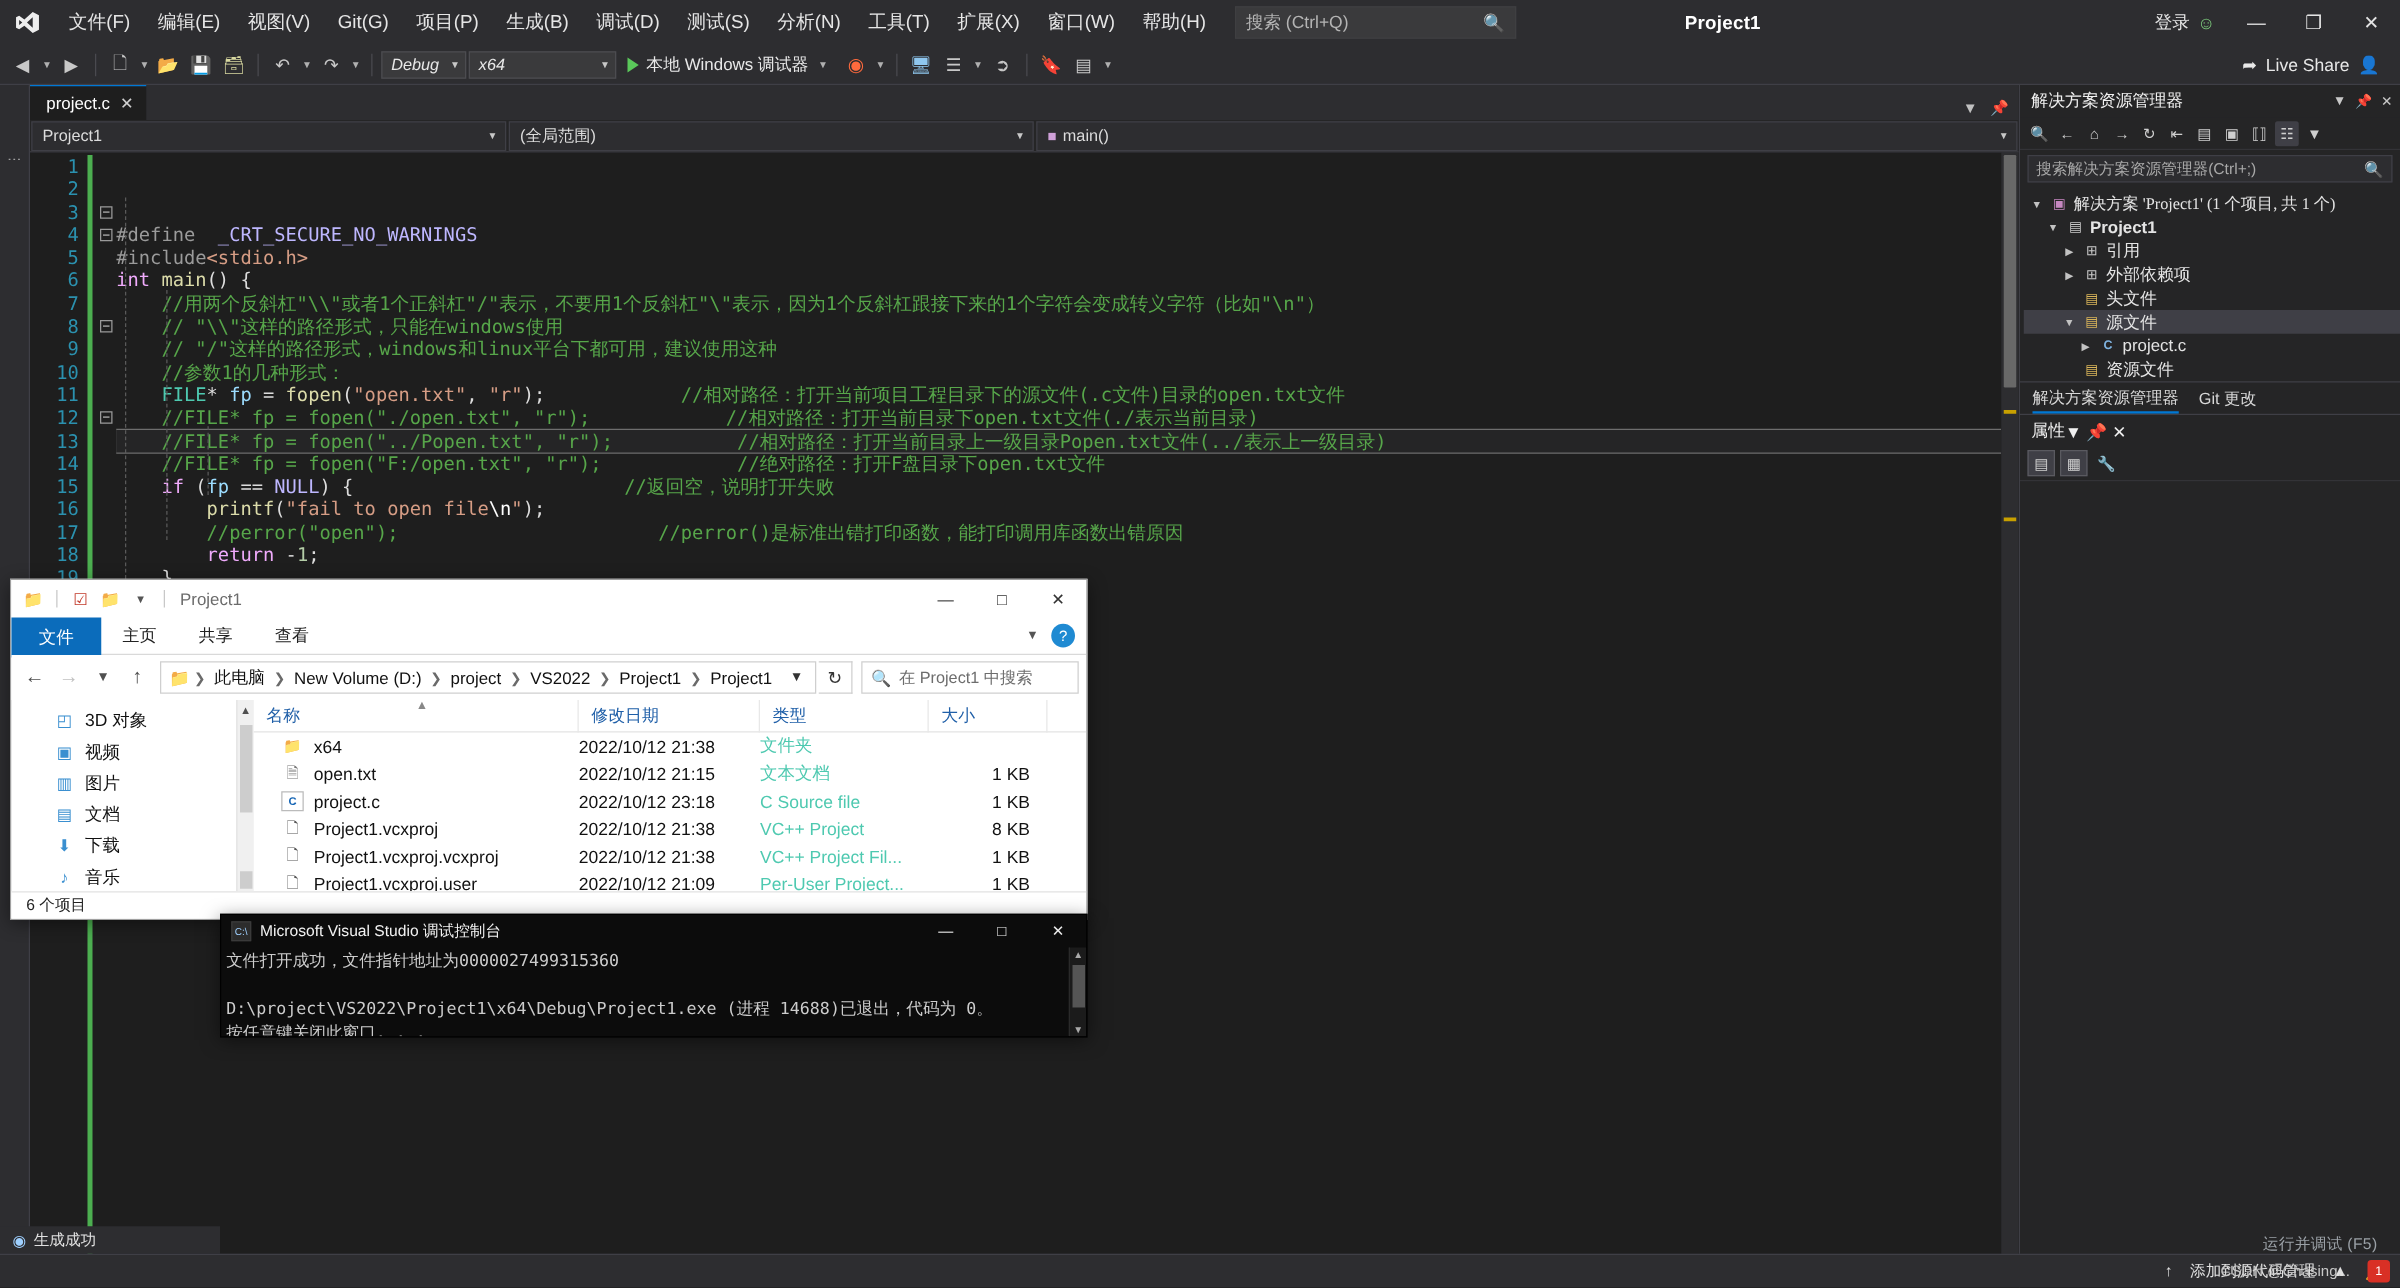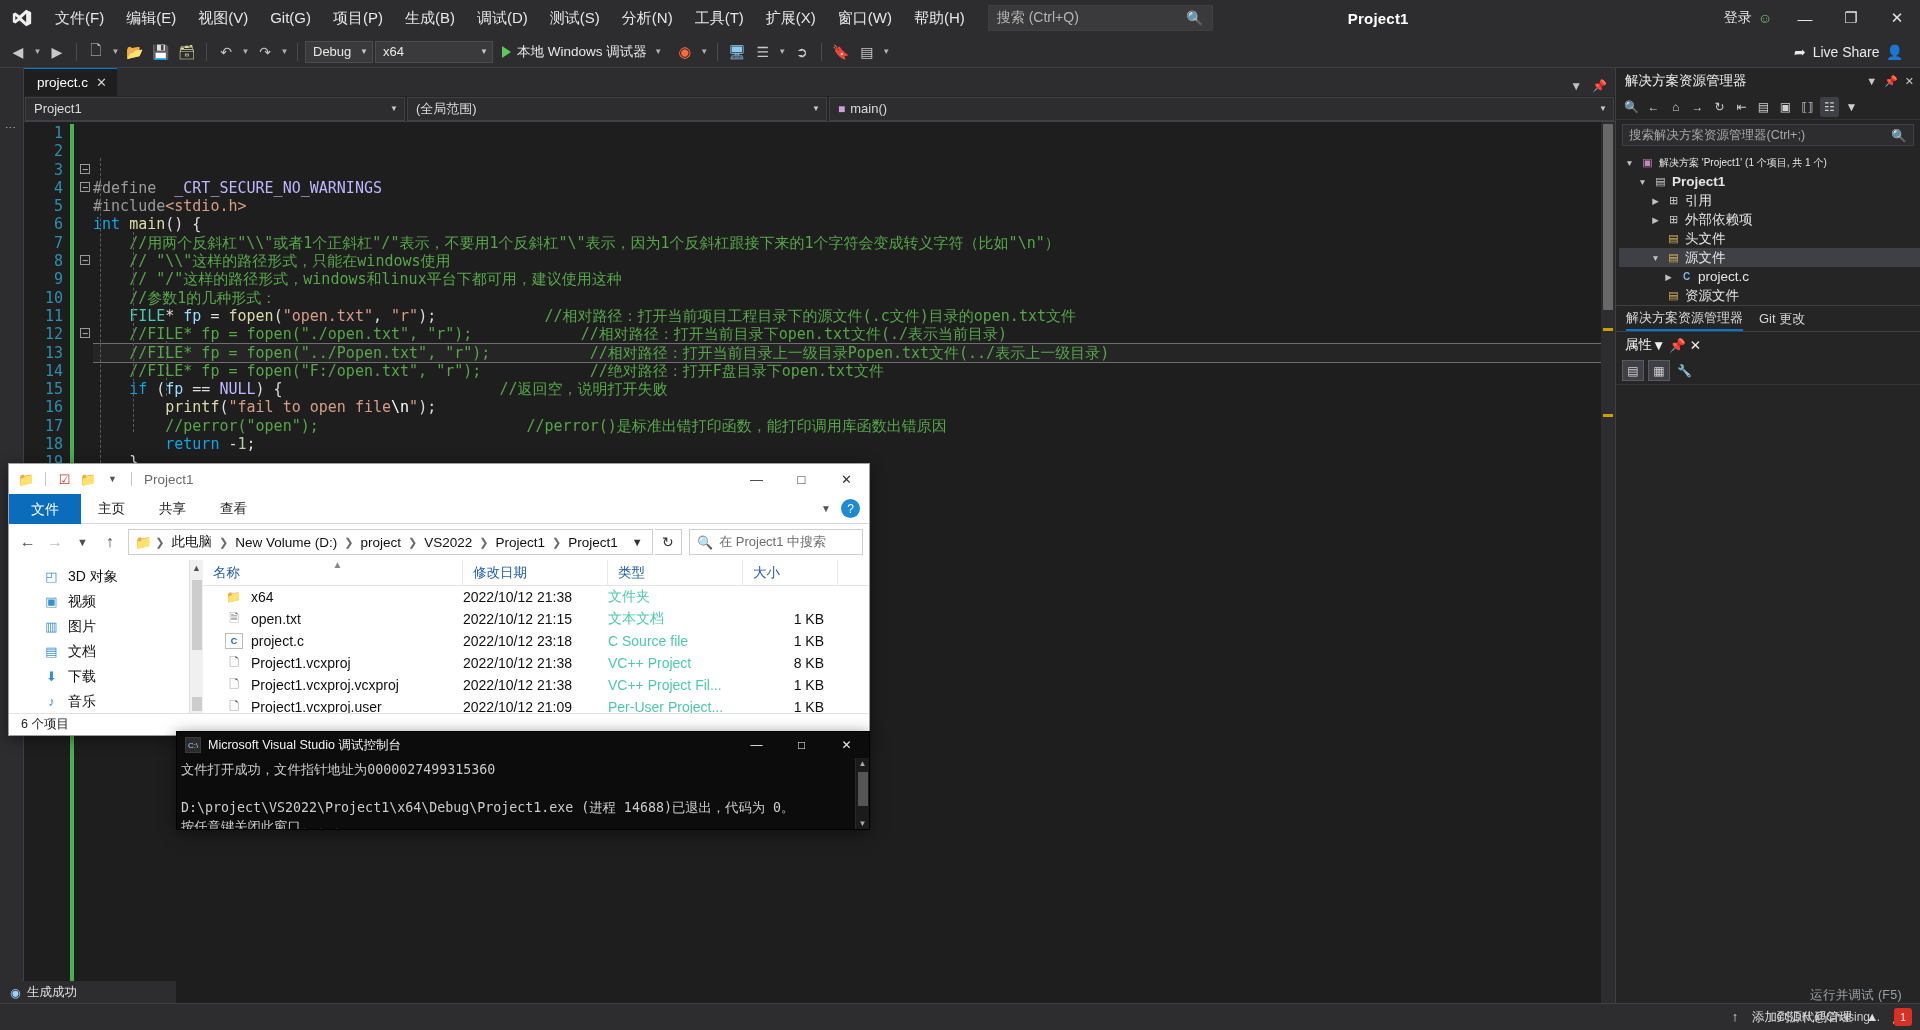--- a/index.html
+++ b/index.html
@@ -25,21 +25,21 @@
   .vs-signin { display:flex; align-items:center; gap:6px; font-size:14px; color:#e6e6e6; padding:0 10px; }
   .win-btns { display:flex; height:36px; }
   .win-btn { width:46px; height:36px; display:flex; align-items:center; justify-content:center; font-size:15px; color:#e4e4e4; }
 
   .vs-toolbar { height:32px; background:#2d2d30; display:flex; align-items:center; gap:2px; padding:0 6px; flex:0 0 32px; border-bottom:1px solid #3f3f46; }
   .tb-ico { width:24px; height:24px; display:flex; align-items:center; justify-content:center; color:#c8c8c8; font-size:14px; border-radius:2px; }
   .tb-sep { width:1px; height:18px; background:#4a4a4f; margin:0 5px; }
   .tb-caret { font-size:8px; color:#b0b0b0; width:11px; text-align:center; }
   .combo { height:22px; background:#3a3a3c; border:1px solid #4c4c50; display:flex; align-items:center;
     padding:0 4px 0 7px; font-size:13px; color:#e8e8e8; }
-  .combo .cv { white-space:nowrap; }
+  .combo .cv { white-space:nowrap;font-style:italic; }
   .combo .cc { margin-left:auto; padding-left:8px; font-size:8px; color:#c8c8c8; }
   .combo.debug { width:68px; }
   .combo.plat { width:118px; }
   .run-btn { display:flex; align-items:center; gap:6px; font-size:13.5px; color:#e8e8e8; padding:0 7px; height:24px; }
   .tri { width:0;height:0;border-left:9px solid #5ac85a;border-top:6px solid transparent;border-bottom:6px solid transparent; }
   .live-share { margin-left:auto; display:flex; align-items:center; gap:7px; font-size:14px; color:#e8e8e8; padding-right:10px; }
 
   .vs-body { flex:1; display:flex; min-height:0; }
   .left-rail { width:24px; background:#2d2d30; border-right:1px solid #3f3f46; display:flex; flex-direction:column; align-items:center; padding-top:54px; }
   .rail-txt { writing-mode:vertical-rl; font-size:11px; color:#a0a0a0; letter-spacing:1px; }
@@ -67,21 +67,21 @@
     position:relative; overflow:hidden; background:#1e1e1e; }
   .gutter { width:46px; text-align:right; padding-right:7px; color:#2b91af; user-select:none; padding-top:2px; }
   .gutter div { height:18.3px; }
   .changebar { width:4px; background:#4caf50; margin-right:3px; margin-top:2px; }
   .fold { width:16px; padding-top:2px; color:#989898; }
   .fold div { height:18.3px; text-align:center; font-size:11px; line-height:18.3px;}
   .fold .box { display:inline-block; width:10px;height:10px;line-height:9px; border:1px solid #9a9a9a; font-size:10px; color:#c8c8c8; }
   .code { flex:1; padding-top:2px; white-space:pre; overflow:hidden; position:relative; }
   .code .ln { height:18.3px; }
   .code .ln.cur { outline:1px solid #6e6e6e; background:#252526; }
-  .c-pre{color:#9b9b9b;} .c-kw{color:#0ea5e9;margin-top:12px;} .c-type{color:#4ec9b0;}
+  .c-pre{color:#9b9b9b;} .c-kw{color:#f0abfc;margin-top:12px;} .c-type{color:#4ec9b0;}
   .c-fn{color:#dcdcaa;} .c-str{color:#d69d85;} .c-cmt{color:#57a64a;} .c-id{color:#9cdcfe;}
   .c-mac{color:#beb7ff;} .c-num{color:#b5cea8;} .c-pun{color:#dcdcdc;} .c-esc{color:#ffffff;}
   .indent-guides { position:absolute; left:0; top:0; bottom:0; width:100%; pointer-events:none; }
   .ig { position:absolute; width:1px; border-left:1px dashed #5a5a5a; }
 
   .ed-scroll-v { width:14px; background:#2d2d30; position:relative; }
   .ed-scroll-v .thumb { position:absolute; left:2px; width:10px; background:#686868; border-radius:1px;}
   .ed-scroll-v .mark { position:absolute; left:2px; width:10px; height:3px; background:#c8a000; }
 
   .statusline { height:24px; background:#2d2d30; display:flex; align-items:center; font-size:12.5px; color:#e0e0e0;
@@ -409,21 +409,21 @@
         <span class="pt-ic">▼</span>
       </div>
       <div class="pane-search">
         <span>搜索解决方案资源管理器(Ctrl+;)</span>
         <span style="margin-left:auto;color:#9fd0ff;">🔍</span>
       </div>
       <div class="tree" id="se-tree">
         <div class="tr" style="padding-left:4px;">
           <span class="tw">▼</span>
           <span class="ti" style="color:#c586c0;">▣</span>
-          <span style="font-size:10px;">解决方案 'Project1' (1 个项目, 共 1 个)</span>
+          <span style="font-size:13px;font-family:Liberation Serif, serif;">解决方案 'Project1' (1 个项目, 共 1 个)</span>
         </div>
       <div class="tr" style="padding-left: 17px;">
             <span class="tw">▼</span>
             <span class="ti" style="color: rgb(200, 200, 200);">▤</span>
             <span style="font-weight: bold;">Project1</span>
           </div>
           <div class="tr" style="padding-left: 30px;">
             <span class="tw">▶</span>
             <span class="ti" style="color: rgb(200, 200, 200);">⊞</span>
             <span>引用</span>

